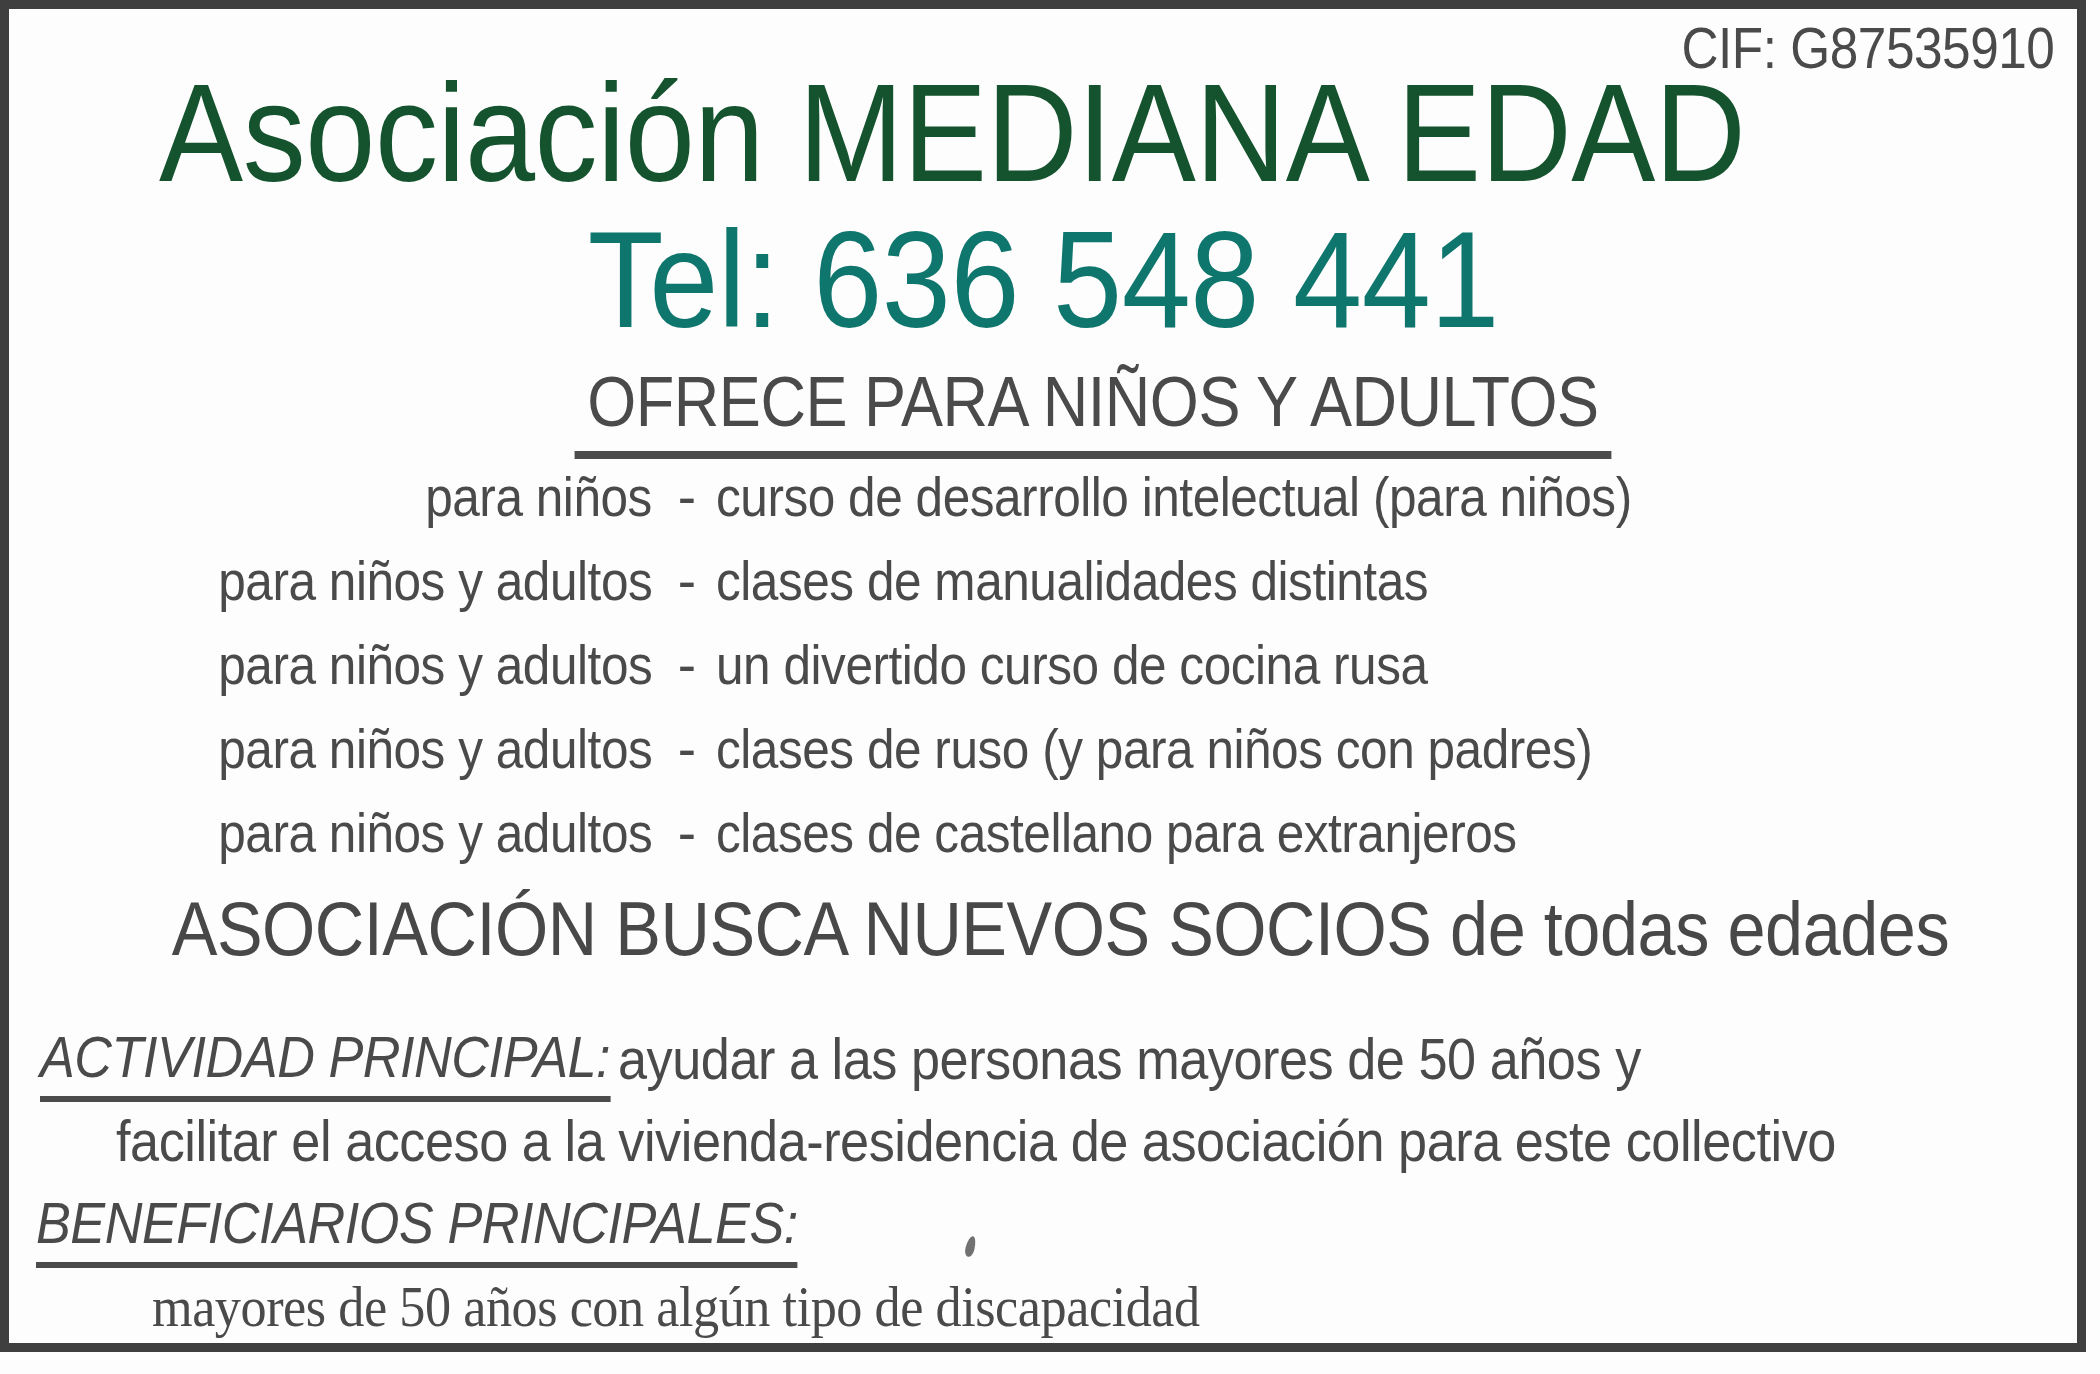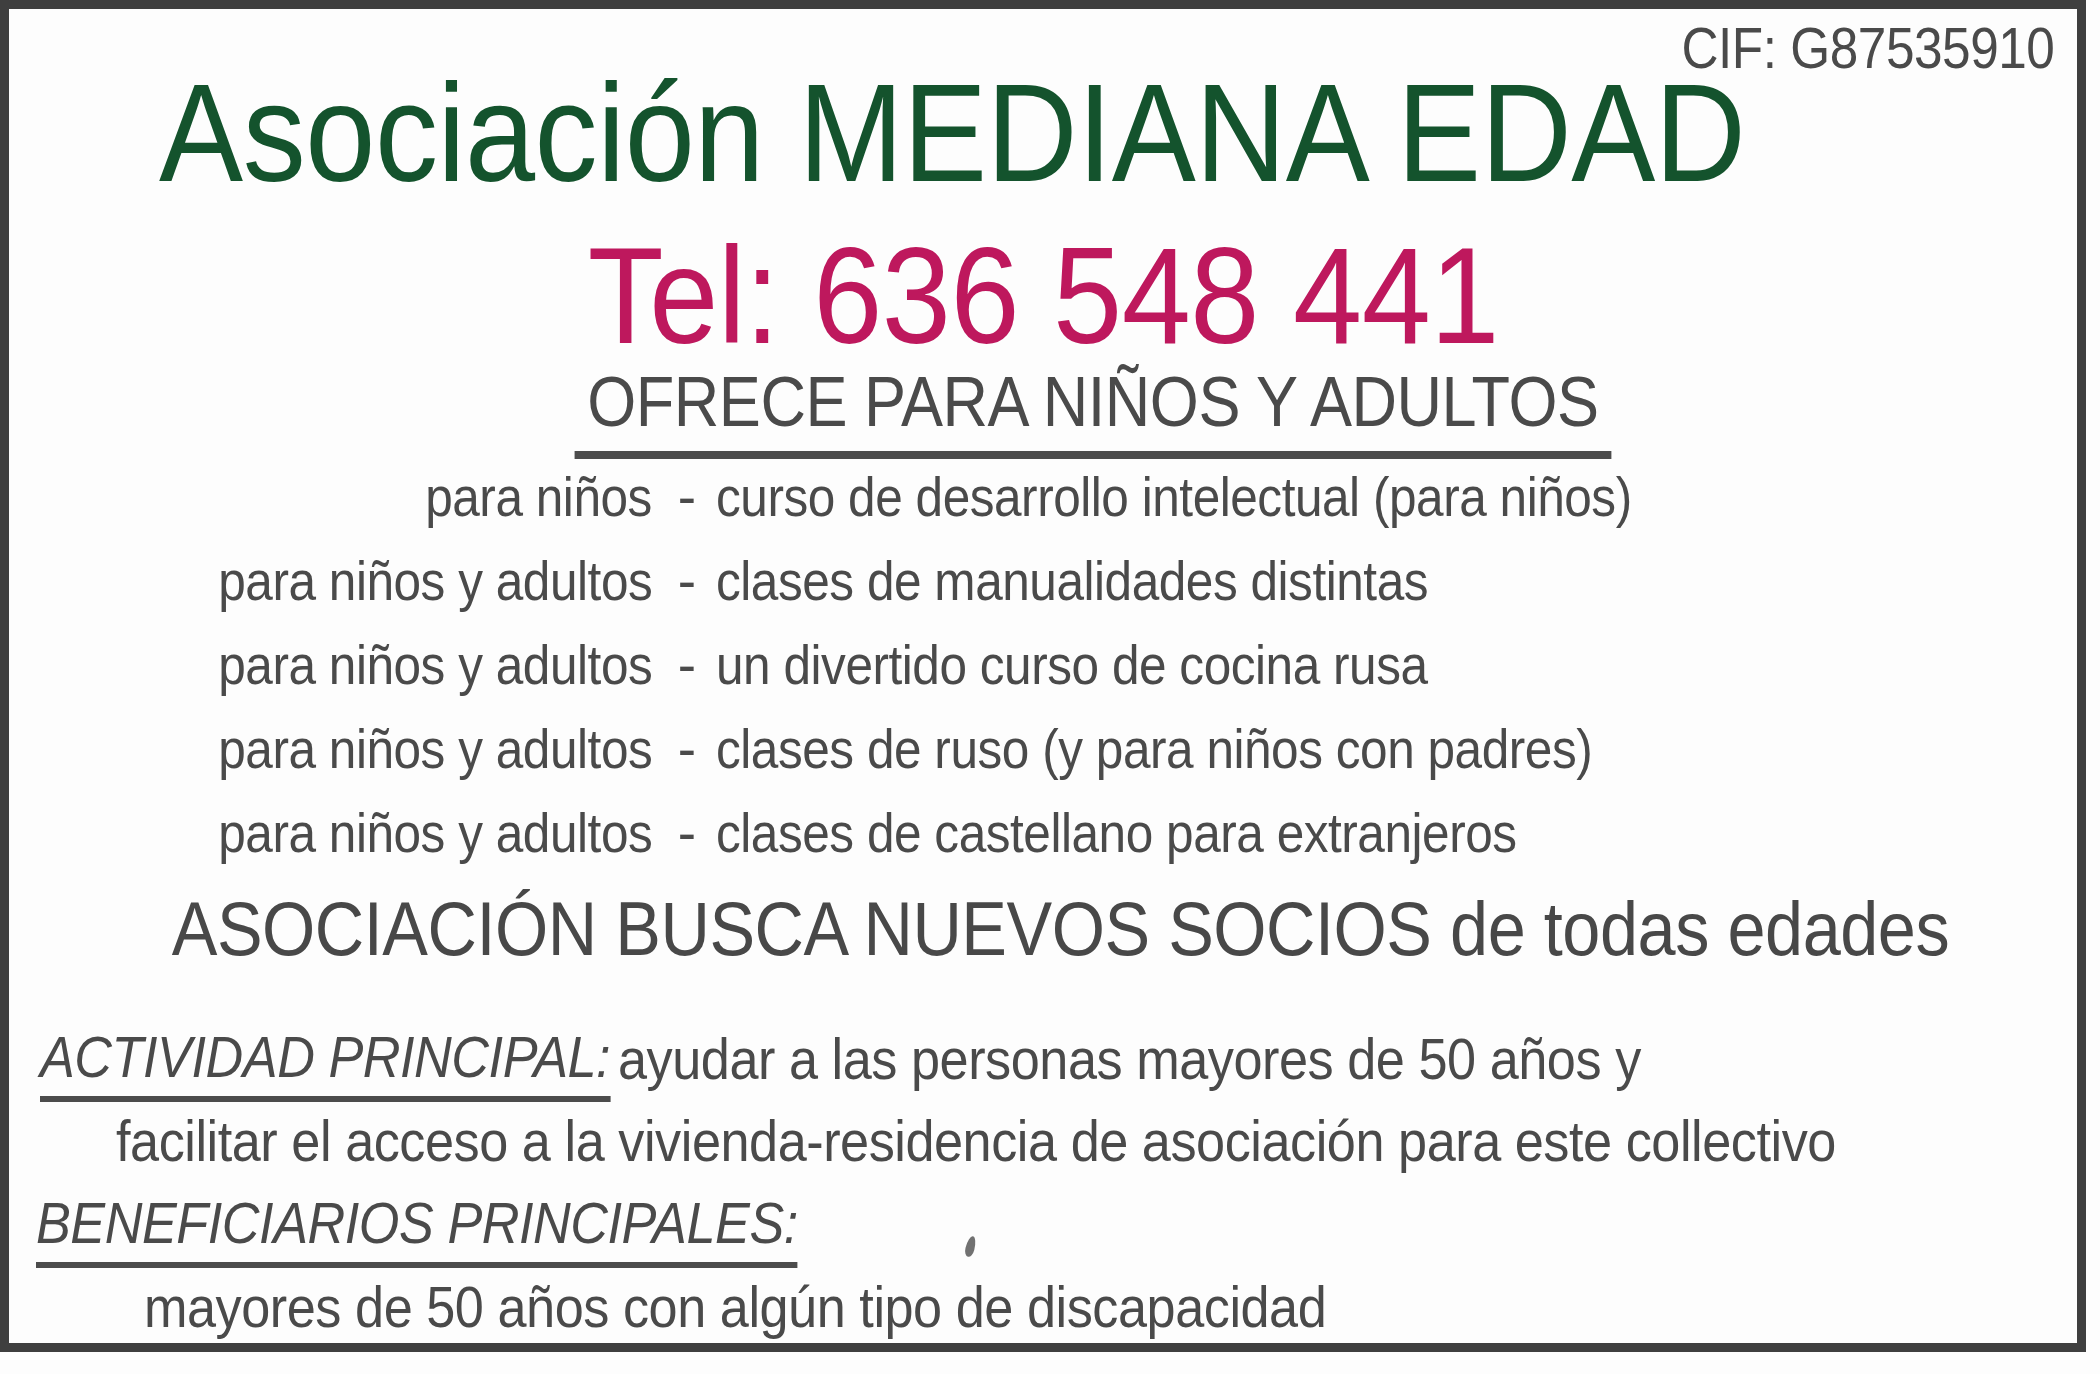--- a/index.html
+++ b/index.html
@@ -27,22 +27,22 @@
 
   .cif {
     position:absolute; top:16px; right:46px;
     font-size:57px; line-height:1.15; text-align:right;
   }
   .title {
     top:52px; left:15px; width:1874px;
     font-size:140px; line-height:1.15; color:#14532d;
   }
   .tel {
-    top:216px; left:0; width:2086px;
-    font-size:138px; line-height:1.15; color:#be185d;
+    top:200px; left:0; width:2086px;
+    font-size:138px; line-height:1.15; color:#0f766e;
   }
   .ofrece {
     top:362px; left:50px; width:2086px;
     font-size:70px; line-height:1.15;
   }
   .ofrece .cx {
     border-bottom:8px solid #4c4c4c;
     padding:0 14px 8px 14px;
   }
   .offer-row { position:absolute; left:0; width:1944px; height:72px; font-size:55px; line-height:1.25; }
@@ -55,21 +55,21 @@
     font-size:76px; line-height:1.18; color:#484848;
   }
   .body-line { position:absolute; font-size:58px; line-height:1.2;text-align:right; }
   .lbl-italic { font-style:italic; }
   .lbl-underline { border-bottom:6px solid #4c4c4c; padding-bottom:4px; }
 
   .act-label { top:1022px; left:40px; }
   .act-text  { top:1024px; left:618px; }
   .act-line2 { top:1106px; left:116px; }
   .ben-label { top:1188px; left:36px; }
-  .ben-text  { top:1272px; left:144px; }
+  .ben-text  { top:1272px; left:152px;font-family:Liberation Serif, serif; }
 
   .speck {
     position:absolute; left:966px; top:1236px;
     width:9px; height:21px;
     background:#585858;
     border-radius:50% 50% 50% 50% / 62% 62% 38% 38%;
     transform:rotate(14deg);
     opacity:.85;
   }
 </style>

